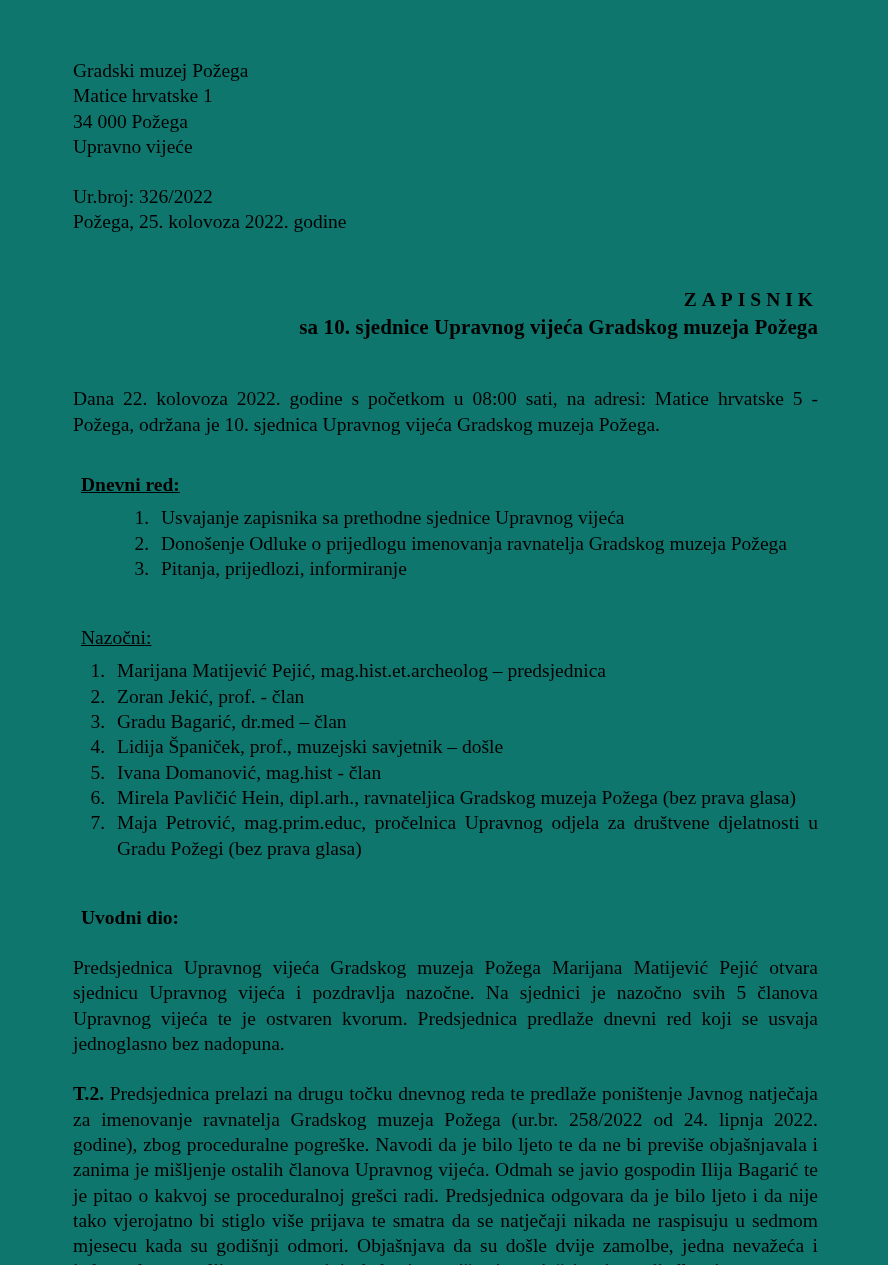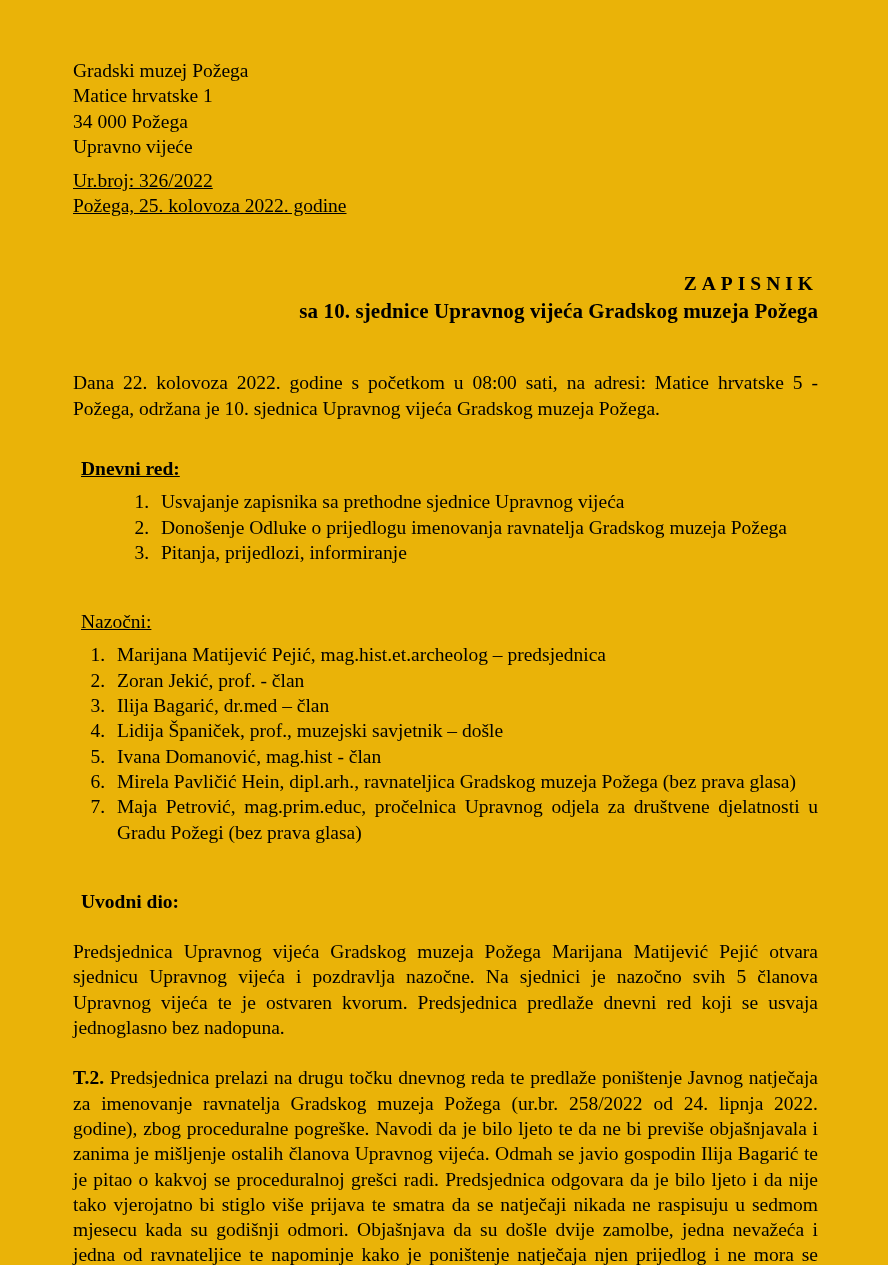--- a/index.html
+++ b/index.html
@@ -8,38 +8,38 @@
     background: #ffffff;
   }
   body {
     font-family: "Liberation Serif", "DejaVu Serif", serif;
     color: #000000;
   }
   .page {
     position: relative;
     width: 888px;
     height: 1265px;
-    background: #eab308;
+    background: #0f766e;
     overflow: hidden;
     box-sizing: border-box;
   }
   .content {
     position: absolute;
     left: 73px;
     top: 58px;
     width: 745px;
     font-size: 19.5px;
     line-height: 25.3px;
   }
 
   
   .letterhead { margin: 0; }
   .letterhead .line { display: block; white-space: pre; }
 
-  .refblock { margin-top: 9px; text-decoration: underline; }
+  .refblock { margin-top: 25px; }
   .refblock .line { display: block; white-space: pre; }
 
   
   .doc-title {
     margin-top: 52px;
     text-align: right;
     font-weight: bold;
   }
   .doc-title .title-main {
     display: block;
@@ -165,21 +165,21 @@
       <li class="plain">
         <span class="marker">1.</span>
         <span>Marijana Matijević Pejić, mag.hist.et.archeolog – predsjednica</span>
       </li>
       <li class="plain">
         <span class="marker">2.</span>
         <span>Zoran Jekić, prof. - član</span>
       </li>
       <li class="plain">
         <span class="marker">3.</span>
-        <span>Ilija Bagarić, dr.med – član</span>
+        <span>Gradu Bagarić, dr.med – član</span>
       </li>
       <li class="plain">
         <span class="marker">4.</span>
         <span>Lidija Španiček, prof., muzejski savjetnik – došle</span>
       </li>
       <li class="plain">
         <span class="marker">5.</span>
         <span>Ivana Domanović, mag.hist - član</span>
       </li>
       <li class="plain">

